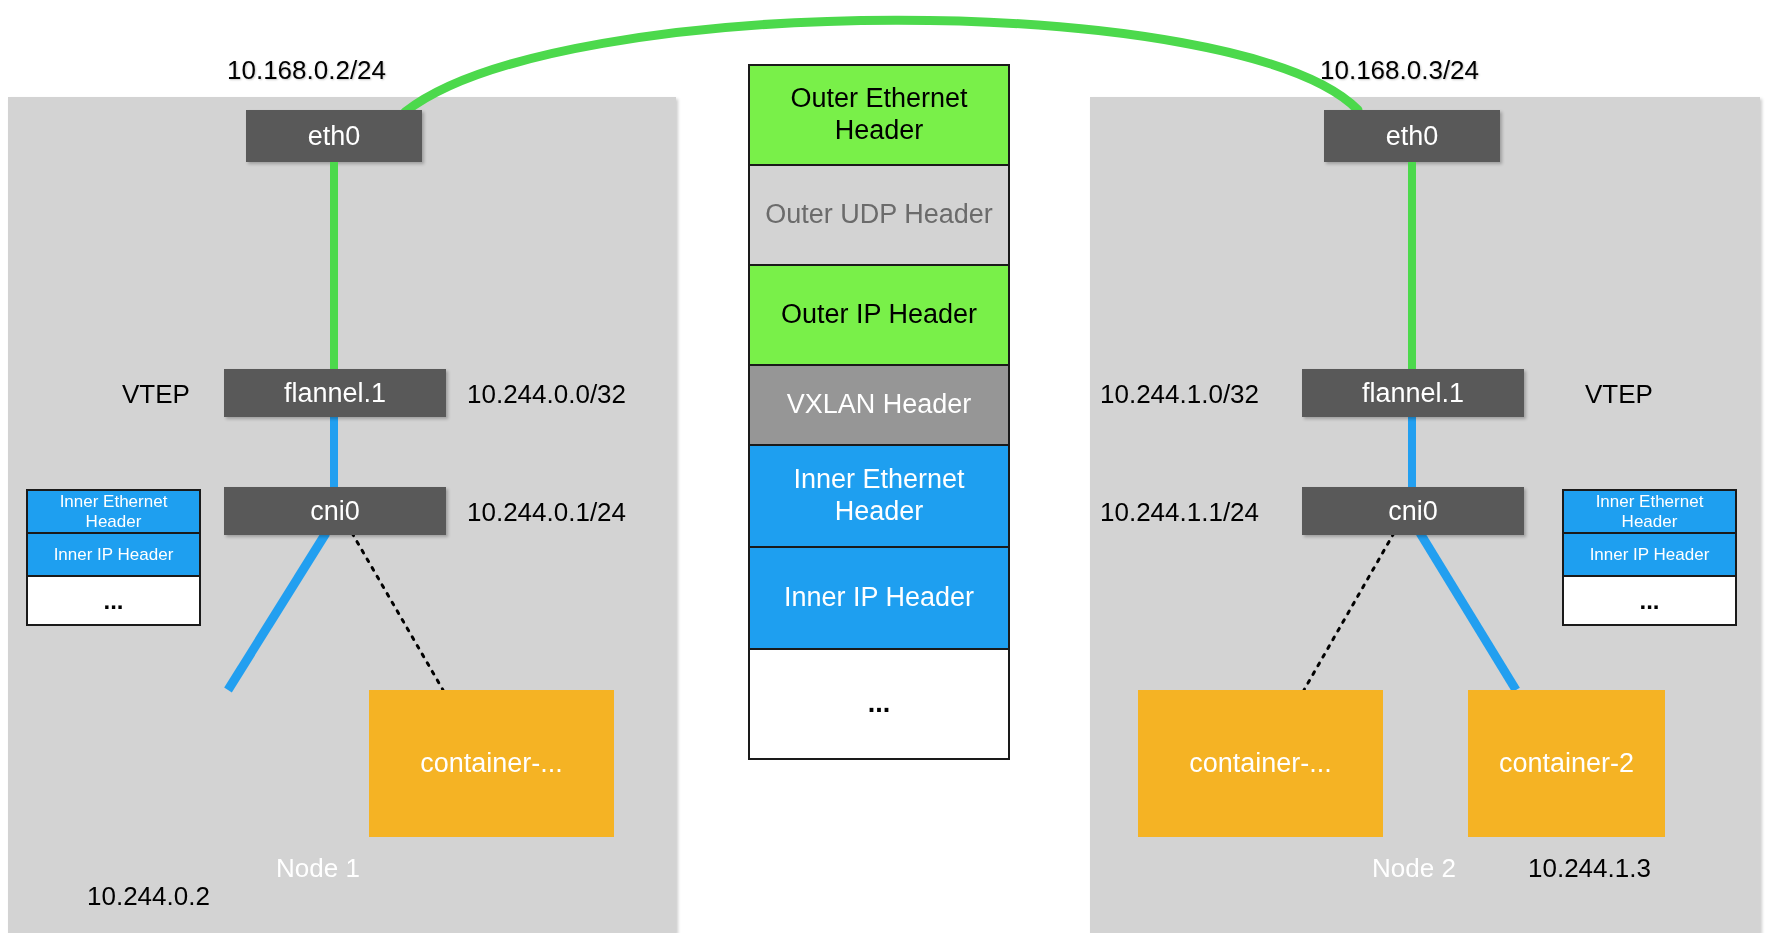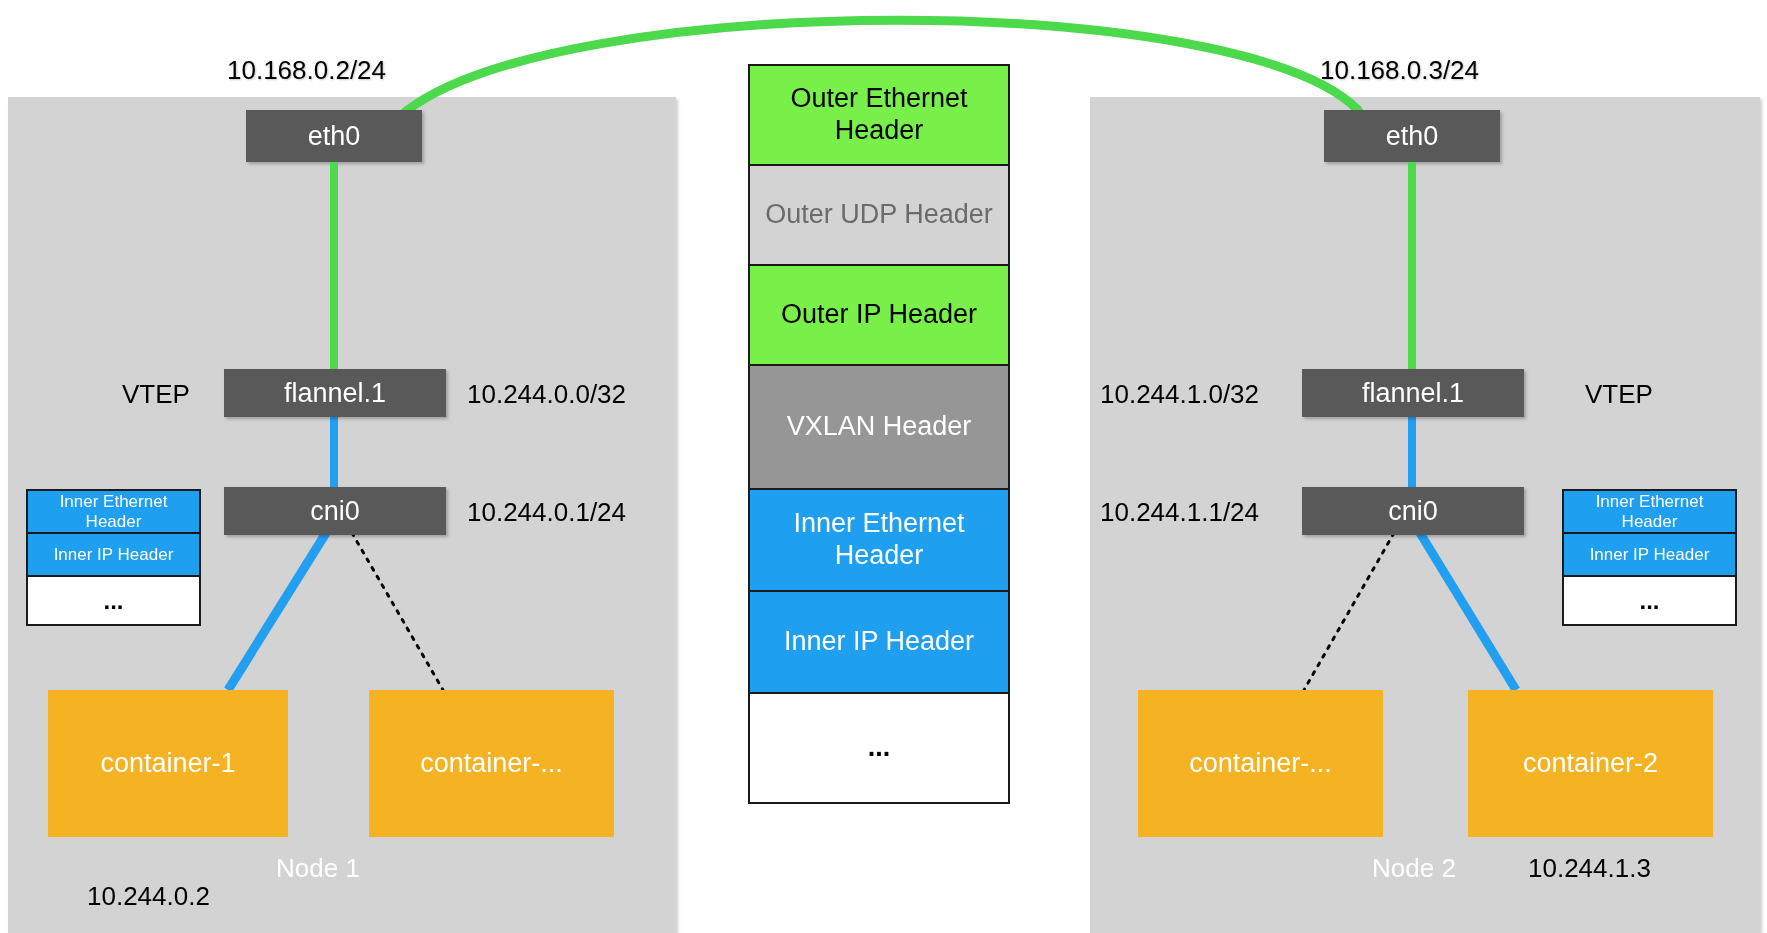--- a/index.html
+++ b/index.html
@@ -173,23 +173,20 @@
     <span>flannel.1</span>
   </div>
   <div class="label" style="left:122px; top:379px;">VTEP</div>
   <div class="label" style="left:467px; top:379px;">10.244.0.0/32</div>
 
   <div class="iface-box" id="n1-cni0" style="left:224px; top:487px; width:222px; height:48px;">
     <span>cni0</span>
   </div>
   <div class="label" style="left:467px; top:497px;">10.244.0.1/24</div>
 
-  <div class="container-box" style="left:48px; top:690px; width:240px; height:147px;">
-    <span>container-1</span>
-  </div>
   <div class="container-box" style="left:369px; top:690px; width:245px; height:147px;">
     <span>container-...</span>
   </div>
   <div class="label" style="left:87px; top:853px;margin-top:28px;">10.244.0.2</div>
   <div class="label white" style="left:276px; top:853px;">Node 1</div>
 
   <div class="inset-stack" id="inset-left">
       <div class="inset-row" style="background: rgb(30, 159, 240); color: rgb(255, 255, 255); height: 43px;">
         <span>Inner Ethernet Header</span>
       </div>
@@ -213,21 +210,21 @@
   <div class="label" style="left:1585px; top:379px;">VTEP</div>
 
   <div class="iface-box" id="n2-cni0" style="left:1302px; top:487px; width:222px; height:48px;">
     <span>cni0</span>
   </div>
   <div class="label" style="left:1100px; top:497px;">10.244.1.1/24</div>
 
   <div class="container-box" style="left:1138px; top:690px; width:245px; height:147px;">
     <span>container-...</span>
   </div>
-  <div class="container-box" style="left:1468px; top:690px; width:245px; height:147px;">
+  <div class="container-box" style="left:1468px; top:690px; width:197px; height:147px;">
     <span>container-2</span>
   </div>
   <div class="label white" style="left:1372px; top:853px;">Node 2</div>
   <div class="label" style="left:1528px; top:853px;">10.244.1.3</div>
 
   <div class="inset-stack" id="inset-right">
       <div class="inset-row" style="background: rgb(30, 159, 240); color: rgb(255, 255, 255); height: 43px;">
         <span>Inner Ethernet Header</span>
       </div>
       <div class="inset-row" style="background: rgb(30, 159, 240); color: rgb(255, 255, 255); height: 43px;">
@@ -241,21 +238,21 @@
   <div id="packet-stack">
       <div class="pkt-row" style="height: 100px; background: rgb(121, 240, 73); color: rgb(0, 0, 0);">
         <span>Outer Ethernet Header</span>
       </div>
       <div class="pkt-row" style="height: 100px; background: rgb(211, 211, 211); color: rgb(107, 107, 107);">
         <span>Outer UDP Header</span>
       </div>
       <div class="pkt-row" style="height: 100px; background: rgb(121, 240, 73); color: rgb(0, 0, 0);">
         <span>Outer IP Header</span>
       </div>
-      <div class="pkt-row" style="height: 124px; background: rgb(150, 150, 150); color: rgb(255, 255, 255);">
+      <div class="pkt-row" style="height: 80px; background: rgb(150, 150, 150); color: rgb(255, 255, 255);">
         <span>VXLAN Header</span>
       </div>
       <div class="pkt-row" style="height: 102px; background: rgb(30, 159, 240); color: rgb(255, 255, 255);">
         <span>Inner Ethernet Header</span>
       </div>
       <div class="pkt-row" style="height: 102px; background: rgb(30, 159, 240); color: rgb(255, 255, 255);">
         <span>Inner IP Header</span>
       </div>
       <div class="pkt-row" style="height: 108px; background: rgb(255, 255, 255); color: rgb(0, 0, 0);">
         <span style="font-weight: 700;">...</span>

